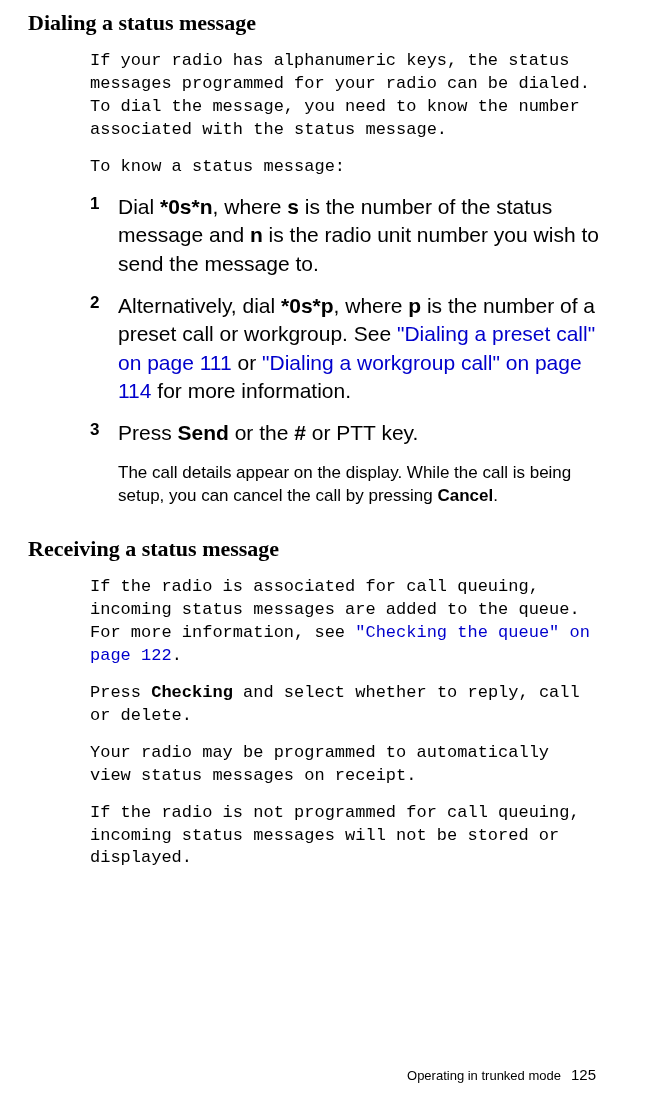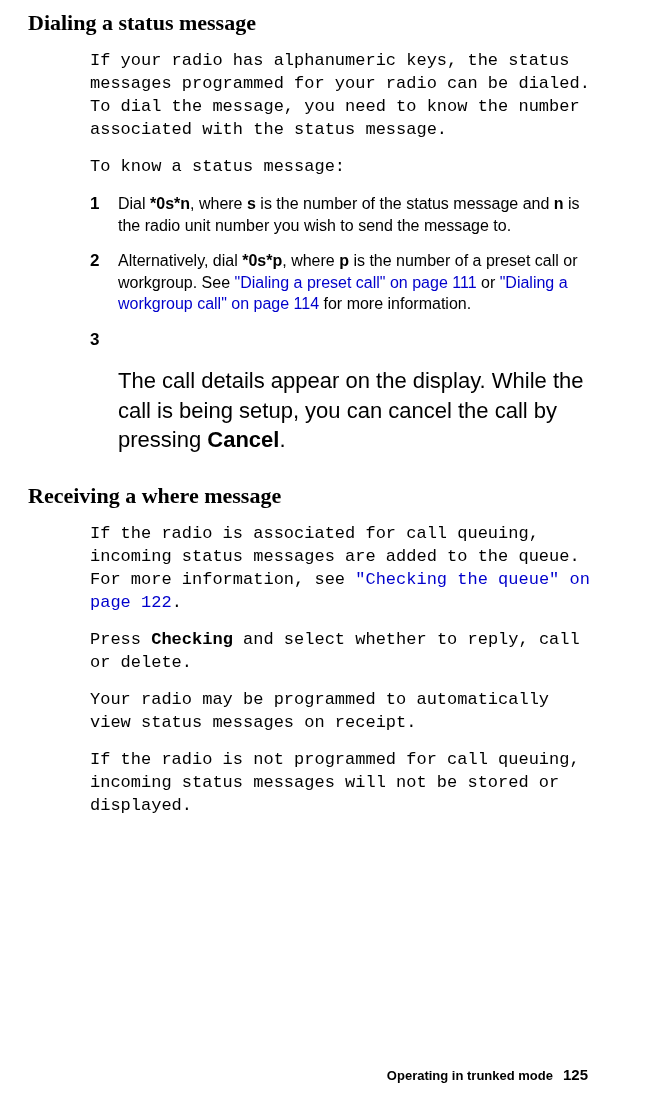--- a/index.html
+++ b/index.html
@@ -39,42 +39,42 @@
       margin-bottom: 14px;
     }
     .list-num {
       font-weight: bold;
       font-size: 17px;
       width: 28px;
       flex-shrink: 0;
       line-height: 1.35;
     }
     .list-content {
-      font-size: 16px;
+      font-size: 21px;
       line-height: 1.35;
     }
     .list-sub {
-      font-size: 22px;
+      font-size: 17px;
       line-height: 1.35;
       margin-left: 90px;
       margin-bottom: 14px;
       margin-top: 8px;
     }
     .bold {
       font-weight: bold;
     }
     .link {
       color: #0000cc;
     }
     .footer {
       position: absolute;
       bottom: 32px;
-      right: 59px;
+      right: 51px;
       font-size: 13px;
-      font-weight: bold;
+      font-weight: normal;
       margin-left: 20px;
     }
     .footer .pn {
       font-size: 15px;
       margin-left: 10px;
     }
   </style>
 </head>
 <body>
 
@@ -93,27 +93,30 @@
 
 <div class="list-item">
   <div class="list-num">2</div>
   <div class="list-content">
     <span>Alternatively, dial </span><span class="bold">*0s*p</span><span>, where </span><span class="bold">p</span><span> is the number of a preset call or workgroup. See </span><span class="link">"Dialing a preset call" on page 111</span><span> or </span><span class="link">"Dialing a workgroup call" on page 114</span><span> for more information.</span>
   </div>
 </div>
 
 <div class="list-item">
   <div class="list-num">3</div>
+  <div class="list-content">
+    <span>Press </span><span class="bold">Send</span><span> or the </span><span class="bold">#</span><span> or PTT key.</span>
+  </div>
 </div>
 
 <p class="list-sub">
   <span>The call details appear on the display. While the call is being setup, you can cancel the call by pressing </span><span class="bold">Cancel</span><span>.</span>
 </p>
 
-<h2 class="section2">Receiving a where message</h2>
+<h2 class="section2">Receiving a status message</h2>
 
 <p class="body-text">
   <span>If the radio is associated for call queuing, incoming status messages are added to the queue. For more information, see </span><span class="link">"Checking the queue" on page 122</span><span>.</span>
 </p>
 
 <p class="body-text">
   <span>Press </span><span class="bold">Checking</span><span> and select whether to reply, call or delete.</span>
 </p>
 
 <p class="body-text">Your radio may be programmed to automatically view status messages on receipt.</p>

